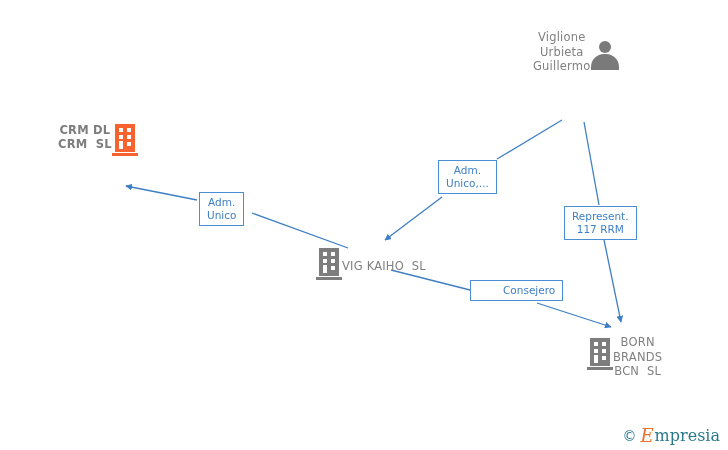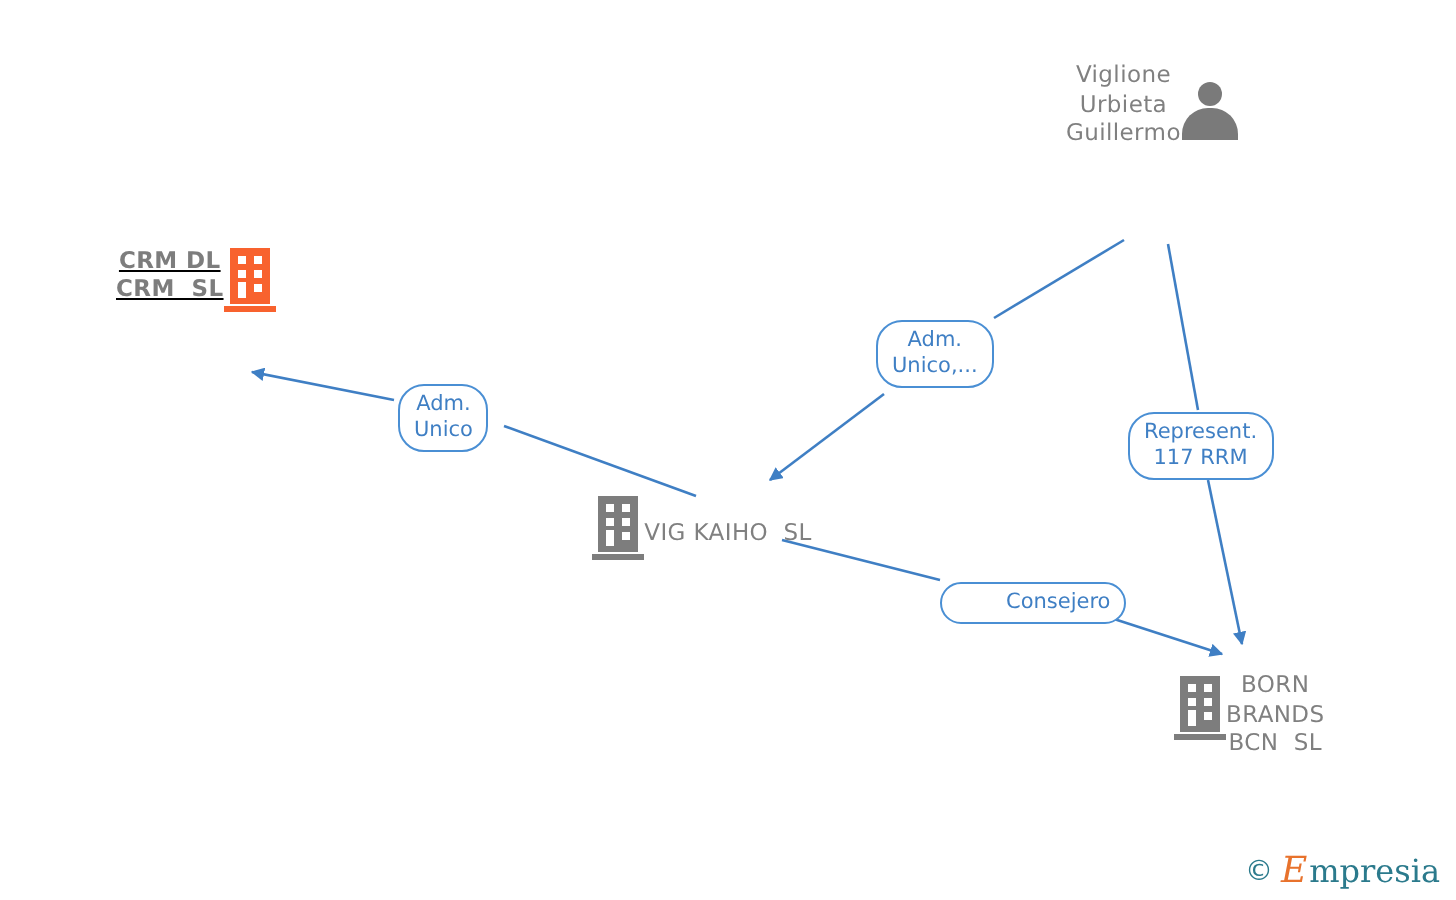--- a/index.html
+++ b/index.html
@@ -42,21 +42,21 @@
   }
   .person .torso{
     position:absolute;left:1px;top:14px;width:28px;height:16px;
     background:currentColor;
     border-top-left-radius:13px;border-top-right-radius:13px;
   }
 
   
   .chip{
     position:absolute;
-    border:1.3px solid #4a8fd4;border-radius:13px;background:#ffffff;
+    border:1.3px solid #4a8fd4;border-radius:0;background:#ffffff;
     color:#3f7fc4;font-size:10.5px;line-height:13px;
     text-align:center;white-space:pre;
     padding:3px 7px;
     box-sizing:border-box;
   }
 
   .watermark{
     position:absolute;right:8px;bottom:6px;
     display:flex;align-items:center;gap:4px;
     font-size:15px;line-height:16px;
@@ -83,21 +83,21 @@
     <line x1="562" y1="120" x2="497" y2="159" stroke="#3f7fc4" stroke-width="1.3"></line>
     <line x1="442" y1="197" x2="385" y2="240" stroke="#3f7fc4" stroke-width="1.3" marker-end="url(#arrow)"></line>
 
     <line x1="584" y1="122" x2="599" y2="205" stroke="#3f7fc4" stroke-width="1.3"></line>
     <line x1="604" y1="240" x2="621" y2="322" stroke="#3f7fc4" stroke-width="1.3" marker-end="url(#arrow)"></line>
 
     <line x1="391" y1="270" x2="470" y2="290" stroke="#3f7fc4" stroke-width="1.3"></line>
     <line x1="537" y1="303" x2="611" y2="327" stroke="#3f7fc4" stroke-width="1.3" marker-end="url(#arrow)"></line>
   </svg>
 
-  <div class="node company-focus" style="left:58px;top:118px;width:86px;text-decoration:underline;">
+  <div class="node company-focus" style="left:58px;top:118px;width:86px;">
     <div class="label">CRM DL
 CRM  SL</div>
     <div class="bldg orange" style="margin-top:6px;">
       <div class="body"></div>
       <div class="win" style="left:7px;top:4px;"></div>
       <div class="win" style="left:15px;top:4px;"></div>
       <div class="win" style="left:7px;top:11px;"></div>
       <div class="win" style="left:15px;top:11px;"></div>
       <div class="win" style="left:15px;top:18px;"></div>
       <div class="door"></div>
@@ -108,21 +108,21 @@
   <div class="node" style="left:533px;top:30px;width:90px;">
     <div class="label">Viglione
 Urbieta
 Guillermo</div>
     <div class="person" style="margin-top:9px;">
       <div class="head"></div>
       <div class="torso"></div>
     </div>
   </div>
 
-  <div class="node" style="left:296px;top:248px;width:110px;justify-content:center;">
+  <div class="node" style="left:316px;top:248px;width:110px;">
     <div class="bldg gray">
       <div class="body"></div>
       <div class="win" style="left:7px;top:4px;"></div>
       <div class="win" style="left:15px;top:4px;"></div>
       <div class="win" style="left:7px;top:11px;"></div>
       <div class="win" style="left:15px;top:11px;"></div>
       <div class="win" style="left:15px;top:18px;"></div>
       <div class="door"></div>
       <div class="base"></div>
     </div>
@@ -147,21 +147,21 @@
 
   <div class="chip" style="left:199px;top:192px;">Adm.
 Unico</div>
 
   <div class="chip" style="left:438px;top:160px;">Adm.
 Unico,...</div>
 
   <div class="chip" style="left:564px;top:206px;">Represent.
 117 RRM</div>
 
-  <div class="chip" style="left:470px;top:291px;padding-left:32px;">Consejero</div>
+  <div class="chip" style="left:470px;top:280px;padding-left:32px;">Consejero</div>
 
   <div class="watermark">
     <span class="wm-c">©</span>
     <span class="wm-e">E</span>
     <span class="wm-rest">mpresia</span>
   </div>
 
 </div>
 
 </body></html>

